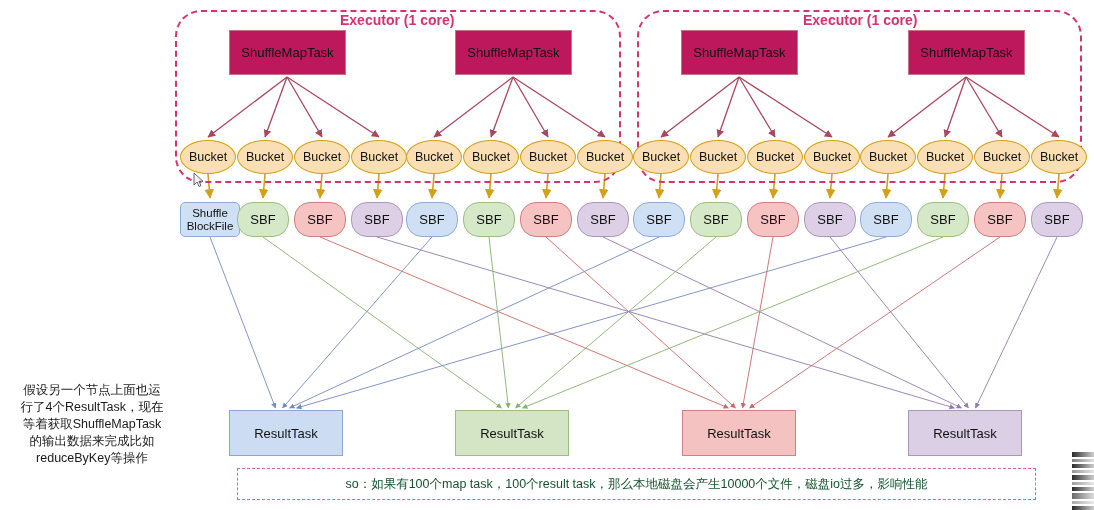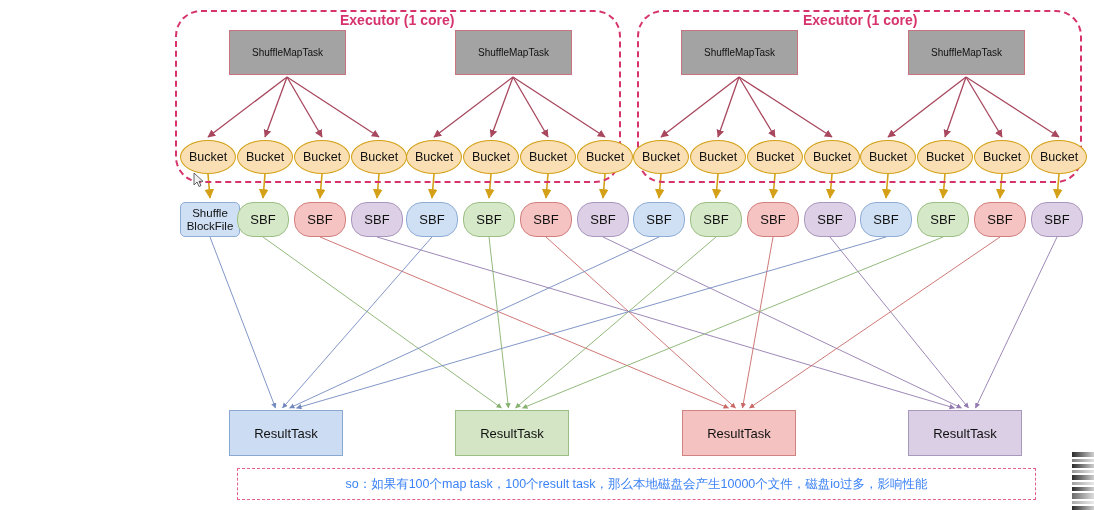--- a/index.html
+++ b/index.html
@@ -5,38 +5,38 @@
   html,body{margin:0;padding:0;background:#ffffff;}
   body{width:1094px;height:510px;font-family:"Liberation Sans","DejaVu Sans",sans-serif;position:relative;overflow:hidden;}
   #stage{position:relative;width:1094px;height:510px;}
   #wires{position:absolute;left:0;top:0;width:1094px;height:510px;pointer-events:none;}
 
   .note{position:absolute;text-align:center;color:#1a1a1a;font-size:12.5px;line-height:17px;white-space:pre-line;}
 
   .executor{position:absolute;border:2px dashed #d6336c;border-radius:26px;box-sizing:border-box;background:transparent;}
   .executor-label{position:absolute;color:#d6336c;font-weight:bold;font-size:14px;white-space:nowrap;}
 
-  .smt{position:absolute;box-sizing:border-box;background:#a3a3a3;border:1.6px solid #c9737f;display:flex;align-items:center;justify-content:center;font-size:10px;color:#111;}
+  .smt{position:absolute;box-sizing:border-box;background:#be185d;border:1.6px solid #c9737f;display:flex;align-items:center;justify-content:center;font-size:13px;color:#111;}
 
   .bucket{position:absolute;box-sizing:border-box;background:#fbdfb4;border:1.6px solid #d2a017;border-radius:50%;display:flex;align-items:center;justify-content:center;font-size:12.5px;color:#111;}
 
   .sbf{position:absolute;box-sizing:border-box;border-radius:16px;display:flex;align-items:center;justify-content:center;font-size:13px;color:#111;}
   .sbf.blue{background:#cfe0f5;border:1.6px solid #8fadd4;}
   .sbf.green{background:#d5e8c8;border:1.6px solid #9cbf84;}
   .sbf.red{background:#f5c3c2;border:1.6px solid #d2807e;}
   .sbf.purple{background:#ddd0e6;border:1.6px solid #aa97bd;}
   .sbf.first{font-size:11.5px;line-height:12.5px;text-align:center;border-radius:5px;}
 
   .rt{position:absolute;box-sizing:border-box;display:flex;align-items:center;justify-content:center;font-size:13px;color:#111;}
   .rt.blue{background:#ccdcf3;border:1.5px solid #8ba9d0;}
   .rt.green{background:#d3e5c4;border:1.5px solid #9bbe84;}
   .rt.red{background:#f3c2c1;border:1.5px solid #d08280;}
   .rt.purple{background:#dbcfe5;border:1.5px solid #a898bb;}
 
-  .footnote{position:absolute;border:1.6px dashed #e06287;box-sizing:border-box;display:flex;align-items:center;justify-content:center;color:#3b82f6;font-size:12.5px;}
+  .footnote{position:absolute;border:1.6px dashed #e06287;box-sizing:border-box;display:flex;align-items:center;justify-content:center;color:#14532d;font-size:12.5px;}
 
   .cursor{position:absolute;width:12px;height:16px;}
   .edge-artifact{position:absolute;right:0;}
   .edge-bar{background:linear-gradient(90deg,#2b2b2b,#cfcfcf);margin-bottom:2px;}
 </style>
 </head>
 <body>
 
 <div id="stage">
 
@@ -112,20 +112,25 @@
         <line x1="830" y1="237" x2="968.5" y2="408" marker-end="url(#ar-purple)" stroke="#8064a2"></line>
         <line x1="886" y1="237" x2="296.5" y2="408" marker-end="url(#ar-blue)" stroke="#5b76b5"></line>
         <line x1="943" y1="237" x2="522.5" y2="408" marker-end="url(#ar-green)" stroke="#72a455"></line>
         <line x1="1000" y1="237" x2="749.5" y2="408" marker-end="url(#ar-red)" stroke="#c0504d"></line>
         <line x1="1057" y1="237" x2="975.5" y2="408" marker-end="url(#ar-purple)" stroke="#8064a2"></line>
       </g>
   </svg>
 
 
 
+  <div class="note" style="left:2px;top:382px;width:180px;">假设另一个节点上面也运
+行了4个ResultTask，现在
+等着获取ShuffleMapTask
+的输出数据来完成比如
+reduceByKey等操作</div>
 
   <div class="executor" style="left:175px;top:10px;width:446px;height:173px;"></div>
   <div class="executor-label" style="left:340px;top:12px;">Executor (1 core)</div>
 
   <div class="executor" style="left:637px;top:10px;width:445px;height:173px;"></div>
   <div class="executor-label" style="left:803px;top:12px;">Executor (1 core)</div>
 
   <div class="smt" style="left:229px;top:30px;width:117px;height:45px;">ShuffleMapTask</div>
   <div class="smt" style="left:455px;top:30px;width:117px;height:45px;">ShuffleMapTask</div>
   <div class="smt" style="left:681px;top:30px;width:117px;height:45px;">ShuffleMapTask</div>

